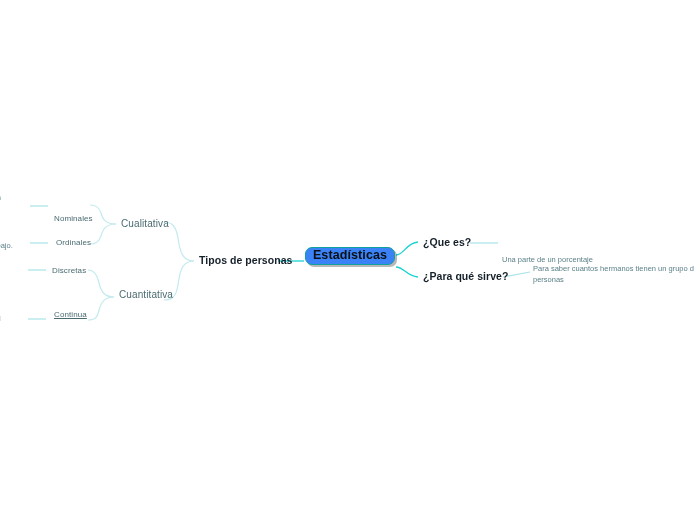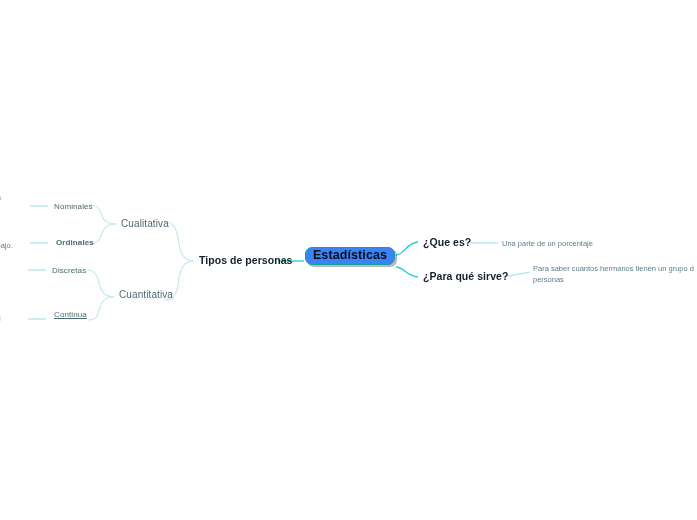--- a/index.html
+++ b/index.html
@@ -115,21 +115,21 @@
     <path d="M 46 319 L 28 319" stroke="#a8e4e8" stroke-width="1.2" fill="none"></path>
   </svg>
 
   <div class="node" id="root-node">
     <span>Estadísticas</span>
   </div>
 
   <div class="node lvl1" style="left:423px; top:236px;">
     <span>¿Que es?</span>
   </div>
-  <div class="node leafdesc" style="left:502px; top:239px; width:130px;">
+  <div class="node leafdesc" style="left:502px; top:255px; width:130px;">
     <span>Una parte de un porcentaje</span>
   </div>
 
   <div class="node lvl1" style="left:423px; top:270px;">
     <span>¿Para qué sirve?</span>
   </div>
   <div class="node leafdesc" style="left:533px; top:264px; width:172px;">
     <span>Para saber cuantos hermanos tienen un grupo d personas</span>
   </div>
 
@@ -138,29 +138,29 @@
   </div>
 
   <div class="node lvl2" style="left:121px; top:218px;">
     <span>Cualitativa</span>
   </div>
 
   <div class="node lvl2" style="left:119px; top:289px;">
     <span>Cuantitativa</span>
   </div>
 
-  <div class="node lvl3" style="left:54px; top:202px;">
+  <div class="node lvl3" style="left:54px; top:214px;">
     <span>Nominales</span>
   </div>
   <div class="node leafdesc" style="left:-22px; top:193px; width:50px; text-align:left;">
     <span style="white-space:pre-line;">den en
 mo el</span>
   </div>
 
-  <div class="node lvl3" style="left:56px; top:238px;font-weight:bold;">
+  <div class="node lvl3" style="left:56px; top:238px;">
     <span>Ordinales</span>
   </div>
   <div class="node leafdesc" style="left:-16px; top:230px; width:48px; text-align:left;">
     <span style="white-space:pre-line;">Por
 o o bajo.</span>
   </div>
 
   <div class="node lvl3" style="left:52px; top:266px;">
     <span>Discretas</span>
   </div>

